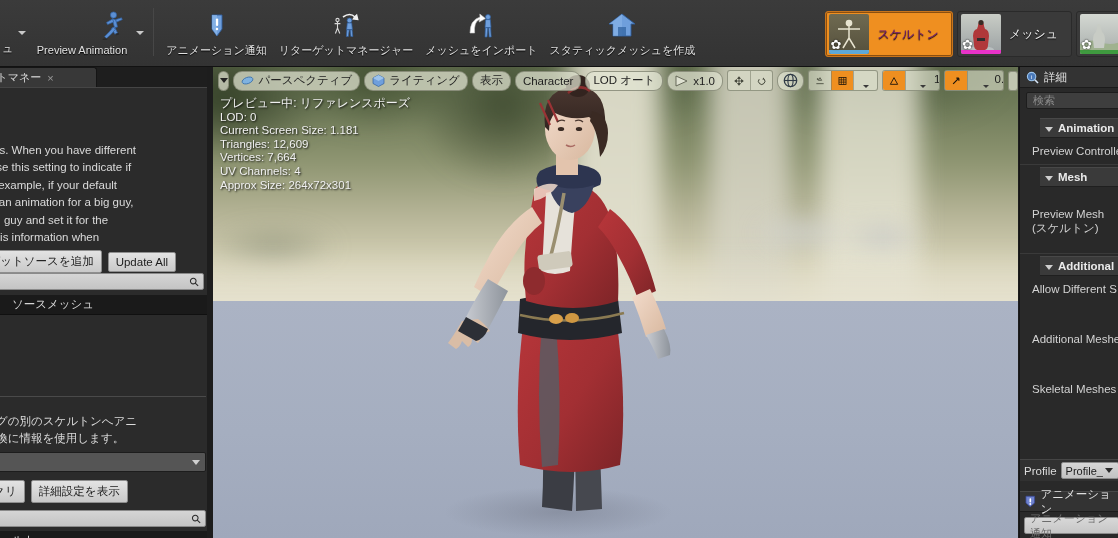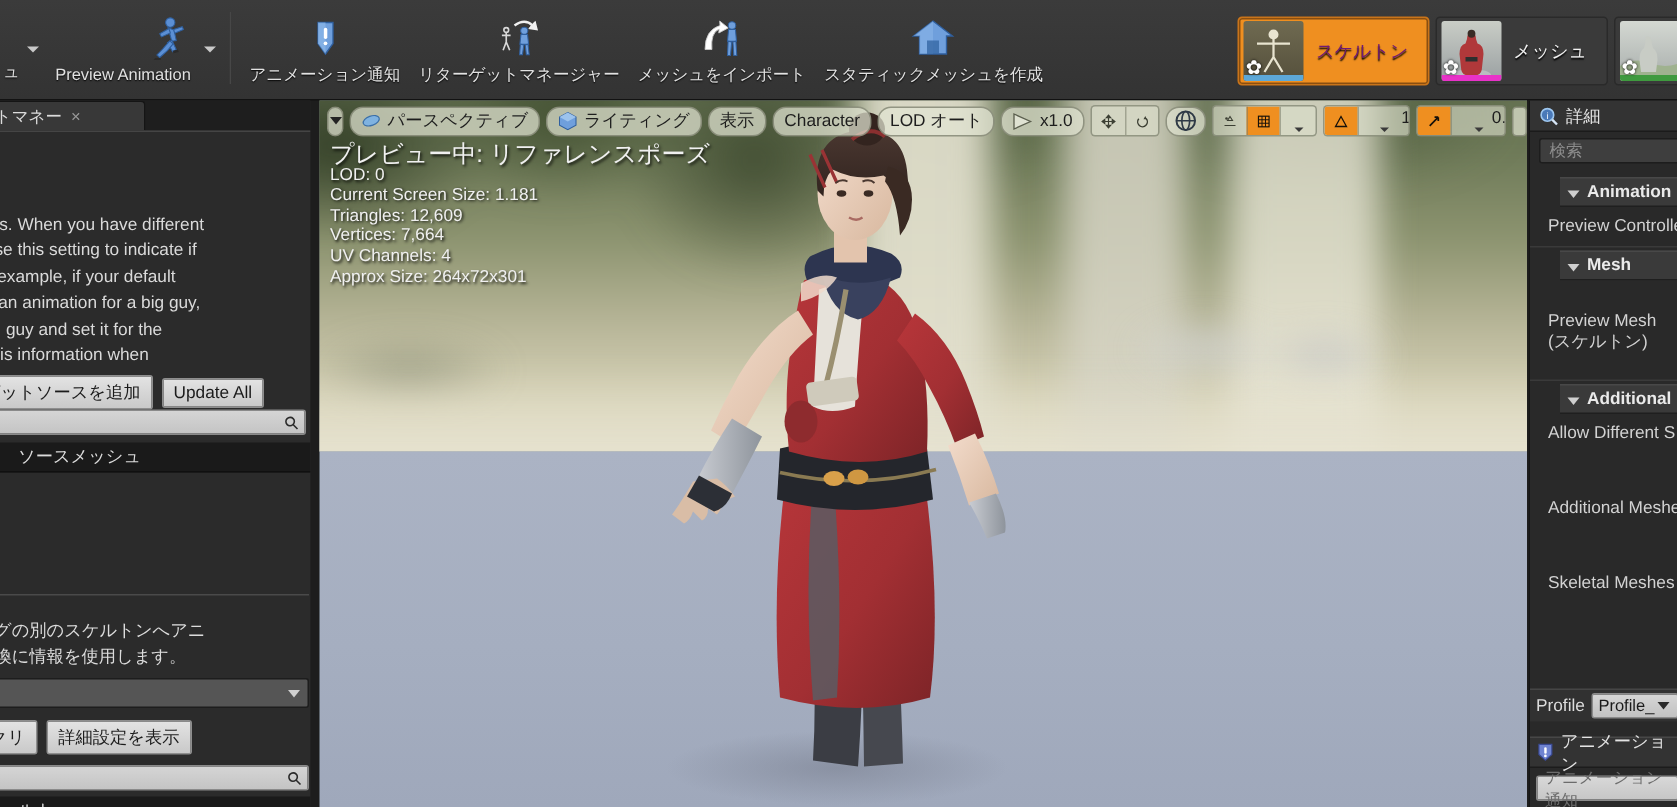--- a/index.html
+++ b/index.html
@@ -92,21 +92,21 @@
     position:absolute;left:0;top:234px;width:805px;height:237px;
     background:linear-gradient(#abb3c4,#a5aec0 55%,#9fa8bb);
   }
   .floor-shadow{
     position:absolute;left:230px;top:420px;width:230px;height:50px;
     background:radial-gradient(ellipse at center, rgba(120,126,142,.55), rgba(150,156,172,0) 70%);
   }
 
   
   .stats{position:absolute;left:7px;top:30px;font-size:11.5px;line-height:13.6px;color:#f0f0f0;text-shadow:1px 1px 2px rgba(0,0,0,.85);}
-  .stats .s0{font-size:16px;}
+  .stats .s0{font-size:12px;}
 
   
   .vptb{position:absolute;left:0;top:0;width:805px;height:27px;display:flex;align-items:center;gap:4px;padding-left:5px;}
   .vpchip{
     height:20px;display:flex;align-items:center;gap:4px;padding:0 7px;border-radius:9px;cursor:pointer;
     background:rgba(226,228,210,.72);border:1px solid rgba(120,124,105,.75);
     color:#1d1d1d;font-size:11.5px;white-space:nowrap;
   }
   .vp-caret{width:19px;height:20px;border-radius:9px;background:rgba(226,228,210,.72);border:1px solid rgba(120,124,105,.75);display:flex;align-items:center;justify-content:center;cursor:pointer;}
   .vp-caret i{width:0;height:0;border-left:4px solid transparent;border-right:4px solid transparent;border-top:5px solid #232323;}

